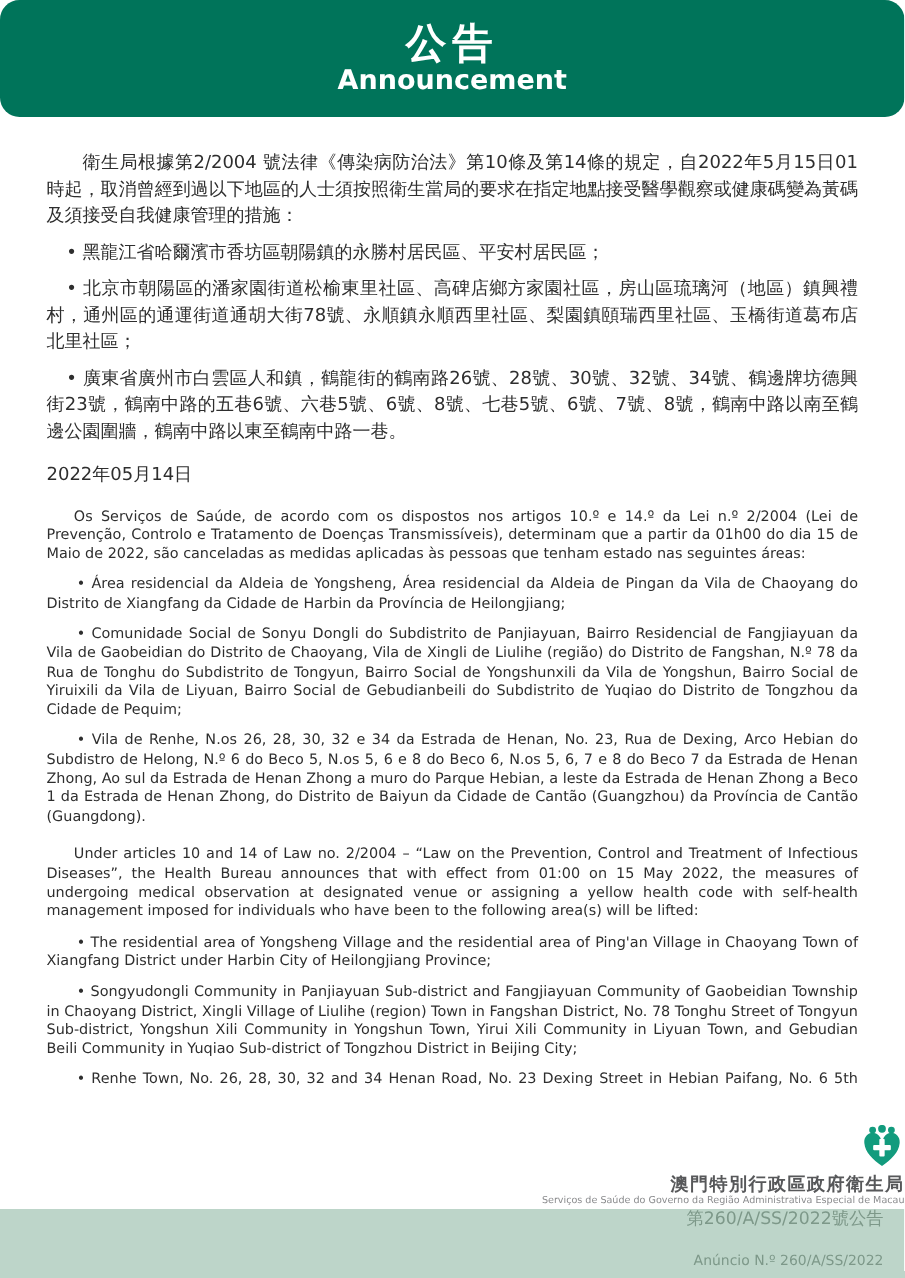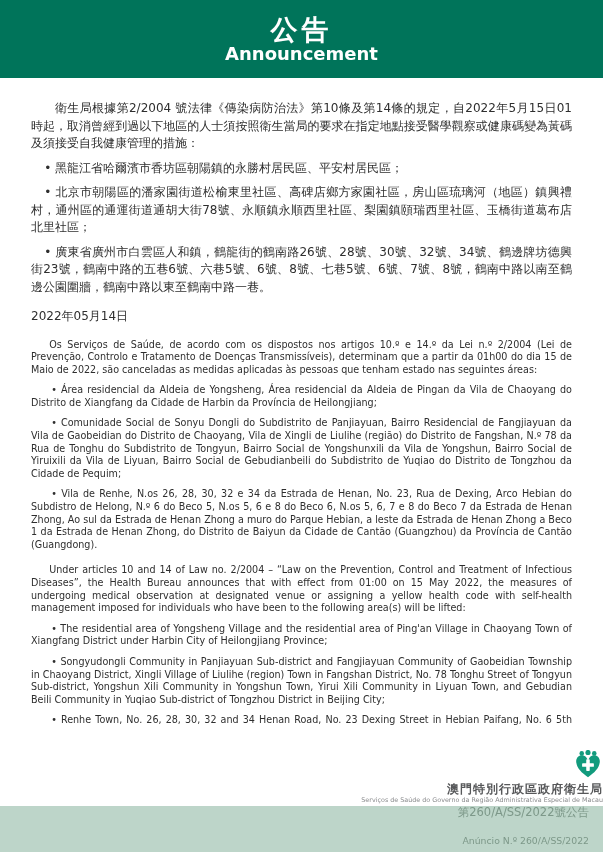--- a/index.html
+++ b/index.html
@@ -8,21 +8,21 @@
     width:603px;height:852px;
     background:#ffffff;
     overflow:hidden;
     font-family:"DejaVu Sans","Liberation Sans",sans-serif;
     color:#2e2e2e;
   }
   
   .banner{
     position:absolute;top:0;left:0;right:0;height:78px;
     background:#00745A;color:#ffffff;text-align:center;
-    display:flex;flex-direction:column;justify-content:center;gap:1px;
+    display:flex;flex-direction:column;justify-content:center;gap:1px;border-radius:13px;
   }
   .banner .t-zh{font-size:27px;font-weight:bold;letter-spacing:4px;line-height:28px;}
   .banner .t-pt{font-size:16px;font-weight:bold;line-height:18px;}
   .banner .t-en{font-size:18px;font-weight:bold;line-height:18px;}
   
   .content{
     position:absolute;top:78px;left:0;right:0;height:648px;
     padding:14px 31px 0 31px;box-sizing:border-box;overflow:hidden;
   }
   p{margin:0;}

